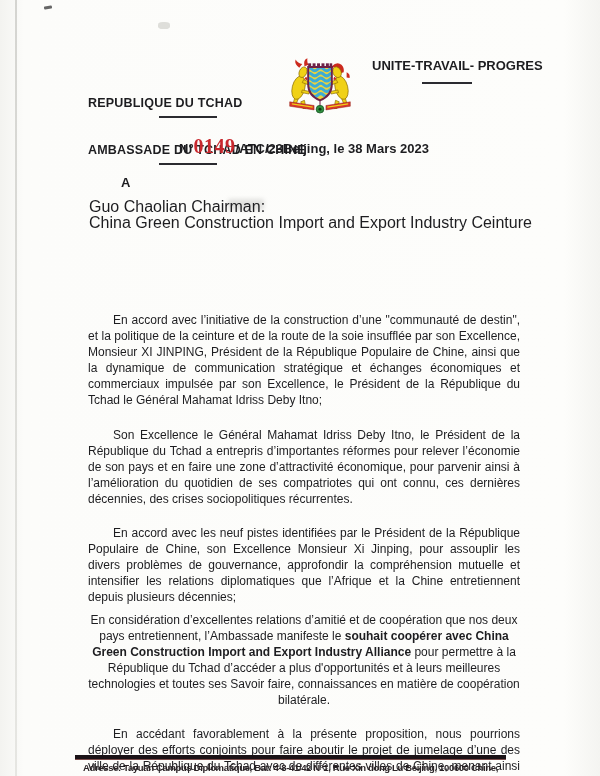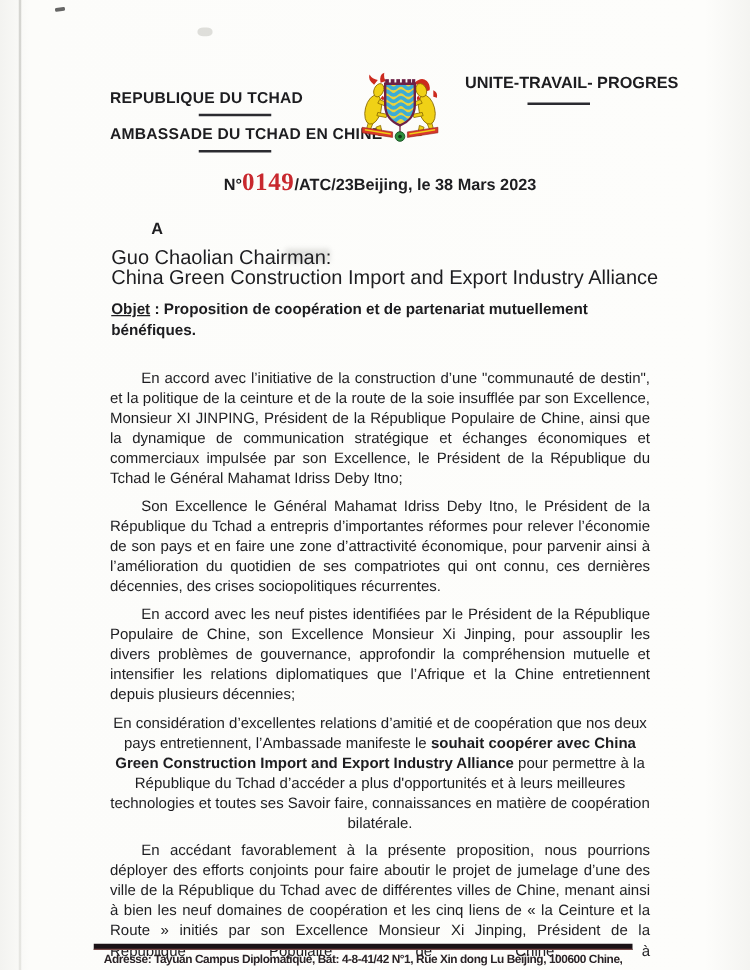--- a/index.html
+++ b/index.html
@@ -12,21 +12,21 @@
     background:linear-gradient(#a8a8a2,#cfcfc9);opacity:.45;}
   .speck-a{position:absolute;left:44px;top:6px;width:8px;height:3px;background:#4b4b4b;
     border-radius:1px;transform:rotate(-8deg);opacity:.85;}
   .speck-b{position:absolute;left:158px;top:22px;width:12px;height:7px;background:#d2d2cc;
     border-radius:40%;opacity:.7;}
   .stamp-ghost{position:absolute;left:228px;top:199px;width:36px;height:11px;
     background:#c6c6c3;filter:blur(2px);opacity:.5;border-radius:2px;}
 
   
   .hdr-left{position:absolute;left:88px;top:71px;width:200px;}
-  .hdr-left .t{font-weight:700;font-size:12.5px;letter-spacing:.2px;white-space:nowrap;}
+  .hdr-left .t{font-weight:700;font-size:12.5px;letter-spacing:.2px;white-space:nowrap;margin-top:25px;}
   .hdr-rule{border-top:2px solid #2b2b30;width:58px;margin:6px auto 7px auto;height:0;}
   .hdr-rule.last{margin-bottom:0;}
   .emblem{position:absolute;left:283px;top:57px;width:74px;height:62px;}
   .hdr-right{position:absolute;left:372px;top:58px;width:150px;}
   .hdr-right .t{font-weight:700;font-size:13px;white-space:nowrap;}
   .hdr-right .hdr-rule{margin:9px auto 0 auto;width:50px;}
 
   
   .refline{position:absolute;left:88px;top:135px;width:432px;display:flex;
     justify-content:center;align-items:baseline;}
@@ -44,21 +44,21 @@
   .subject{position:absolute;left:89px;top:239px;width:432px;font-weight:700;
     font-size:12.2px;line-height:16.5px;text-align:left;}
 
   
   .body{position:absolute;left:88px;top:294px;width:432px;font-size:12px;
     line-height:16.1px;}
   .body p{margin:0 0 6px 0;}
   .body p.j{text-align:justify;}
   .body p.j-last{text-align:justify;text-align-last:justify;}
   .body p.rag{text-align:center;}
-  .body p.ind{text-indent:25px;}
+  .body p.ind{text-indent:25px;margin-top:18px;}
   .seg-b{font-weight:700;}
   .seg-u{text-decoration:underline;}
 
   
   .footer-bar{position:absolute;left:75px;top:755px;width:431px;height:4px;
     background:#1a1216;border-bottom:1px solid #7b4a49;}
   .footer-addr{position:absolute;left:75px;top:762px;width:431px;text-align:center;
     font-weight:700;font-size:9.5px;letter-spacing:-0.35px;white-space:nowrap;
     color:#2a2326;}
 </style>
@@ -149,24 +149,23 @@
   </div>
 
   <div class="refline">
     <div class="refno"><span>N°</span><span class="num">0149</span><span>/ATC/23</span></div>
     <div class="dateline">Beijing, le 38 Mars 2023</div>
   </div>
 
   <div class="to-marker">A</div>
   <div class="addressee">
     <div>Guo Chaolian Chairman:</div>
-    <div>China Green Construction Import and Export Industry Alliance</div>
+    <div>China Green Construction Import and Export Industry Ceinture</div>
   </div>
 
-  <div class="subject"><span class="seg-u">Objet</span><span> : Proposition de coopération et de partenariat mutuellement bénéfiques.</span></div>
 
   <div class="body">
     <p class="j ind"><span>En accord avec l’initiative de la construction d’une "communauté de destin", et la politique de la ceinture et de la route de la soie insufflée par son Excellence, Monsieur XI JINPING, Président de la République Populaire de Chine, ainsi que la dynamique de communication stratégique et échanges économiques et commerciaux impulsée par son Excellence, le Président de la République du Tchad le Général Mahamat Idriss Deby Itno;</span></p>
     <p class="j ind"><span>Son Excellence le Général Mahamat Idriss Deby Itno, le Président de la République du Tchad a entrepris d’importantes réformes pour relever l’économie de son pays et en faire une zone d’attractivité économique, pour parvenir ainsi à l’amélioration du quotidien de ses compatriotes qui ont connu, ces dernières décennies, des crises sociopolitiques récurrentes.</span></p>
     <p class="j ind"><span>En accord avec les neuf pistes identifiées par le Président de la République Populaire de Chine, son Excellence Monsieur Xi Jinping, pour assouplir les divers problèmes de gouvernance, approfondir la compréhension mutuelle et intensifier les relations diplomatiques que l’Afrique et la Chine entretiennent depuis plusieurs décennies;</span></p>
     <p class="rag"><span>En considération d’excellentes relations d’amitié et de coopération que nos deux pays entretiennent, l’Ambassade manifeste le </span><span class="seg-b">souhait coopérer avec China Green Construction Import and Export Industry Alliance</span><span> pour permettre à la République du Tchad d’accéder a plus d'opportunités et à leurs meilleures technologies et toutes ses Savoir faire, connaissances en matière de coopération bilatérale.</span></p>
     <p class="j j-last ind"><span>En accédant favorablement à la présente proposition, nous pourrions déployer des efforts conjoints pour faire aboutir le projet de jumelage d’une des ville de la République du Tchad avec de différentes villes de Chine, menant ainsi à bien les neuf domaines de coopération et les cinq liens de « la Ceinture et la Route » initiés par son Excellence Monsieur Xi Jinping, Président de la République Populaire de Chine, à</span></p>
   </div>
 
   <div class="footer-bar"></div>

